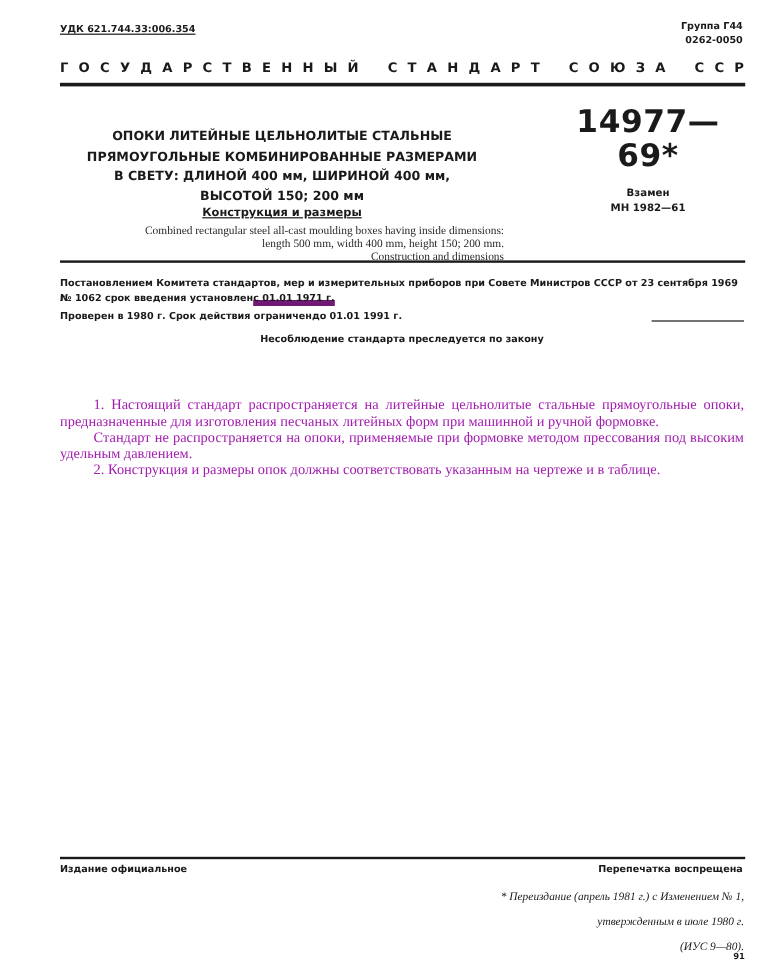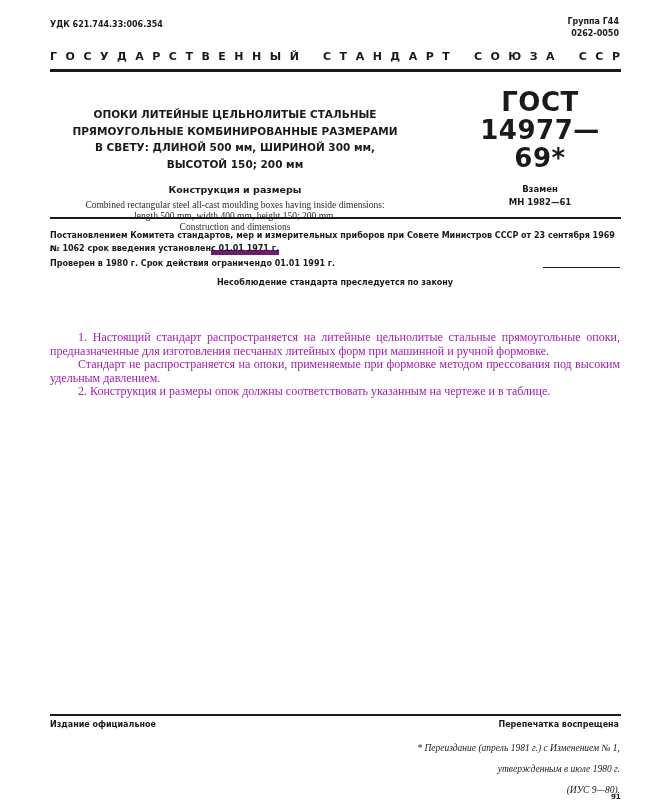--- a/index.html
+++ b/index.html
@@ -3,36 +3,36 @@
   <meta charset="utf-8">
   <style>
     html, body { margin: 0; padding: 0; background: #ffffff; }
     body {
       width: 649px; height: 801px; position: relative; overflow: hidden;
       color: #1a1a1a;
       font-family: "Liberation Sans", sans-serif;
     }
     .abs { position: absolute; }
     .sans-bold { font-family: "DejaVu Sans", "Liberation Sans", sans-serif; font-weight: bold; }
-    .serif { font-family: "Liberation Serif", "DejaVu Serif", serif; }
+    .serif { font-family: "Liberation Serif", "DejaVu Serif", serif; text-align: right; }
 
-    .udk { left: 50px; top: 20px; font-size: 8px; }
+    .udk { left: 50px; top: 20px; font-size: 8px; text-decoration: underline; }
     .group { right: 30px; top: 16px; font-size: 8px; text-align: right; line-height: 12px; }
 
     .banner {
       left: 50px; top: 50px; width: 570px; font-size: 11px;
       display: flex; justify-content: space-between; letter-spacing: 0;
     }
     .banner span { display: inline-block; }
     .banner .word { display: flex; gap: 8.5px; }
     .thick-rule { left: 50px; top: 69px; width: 571px; height: 3px; background: #1a1a1a; }
 
     .title-block { left: 50px; top: 106px; width: 370px; text-align: center; }
     .title-ru { font-size: 10.5px; line-height: 16.5px; }
-    .subtitle-ru { font-size: 9.5px; margin-top: 12px; }
+    .subtitle-ru { font-size: 9.5px; margin-top: 0; text-decoration: underline; }
     .title-en { font-size: 9.5px; line-height: 11px; margin-top: 5px; color: #2a2a2a; }
 
     .gost-block { left: 470px; top: 88px; width: 140px; text-align: center; }
     .gost-code { font-size: 26px; line-height: 28px; letter-spacing: 0.5px; }
     .replaces { font-size: 8.5px; margin-top: 11px; line-height: 13px; }
 
     .rule2 { left: 50px; top: 217px; width: 571px; height: 2px; background: #1a1a1a; }
 
     .decree { left: 50px; top: 229px; width: 570px; font-size: 8px; line-height: 13px; }
     .decree .row { display: flex; justify-content: flex-start; height: 13px; }
@@ -107,33 +107,32 @@
       <span>С</span>
       <span>Р</span>
     </span>
 </div>
 <div class="abs thick-rule"></div>
 
 <div class="abs title-block">
   <div class="title-ru sans-bold">
     <div>ОПОКИ ЛИТЕЙНЫЕ ЦЕЛЬНОЛИТЫЕ СТАЛЬНЫЕ</div>
     <div>ПРЯМОУГОЛЬНЫЕ КОМБИНИРОВАННЫЕ РАЗМЕРАМИ</div>
-    <div>В СВЕТУ: ДЛИНОЙ 500 мм, ШИРИНОЙ 300 мм,</div>
+    <div>В СВЕТУ: ДЛИНОЙ 400 мм, ШИРИНОЙ 400 мм,</div>
     <div>ВЫСОТОЙ 150; 200 мм</div>
   </div>
   <div class="subtitle-ru sans-bold">Конструкция и размеры</div>
   <div class="title-en serif">
     <div>Combined rectangular steel all-cast moulding boxes having inside dimensions:</div>
     <div>length 500 mm, width 400 mm, height 150; 200 mm.</div>
     <div>Construction and dimensions</div>
   </div>
 </div>
 
 <div class="abs gost-block">
-  <div class="gost-code sans-bold">ГОСТ</div>
   <div class="gost-code sans-bold">14977—69*</div>
   <div class="replaces sans-bold">
     <div>Взамен</div>
     <div>МН 1982—61</div>
   </div>
 </div>
 
 <div class="abs rule2"></div>
 
 <div class="abs decree sans-bold">

